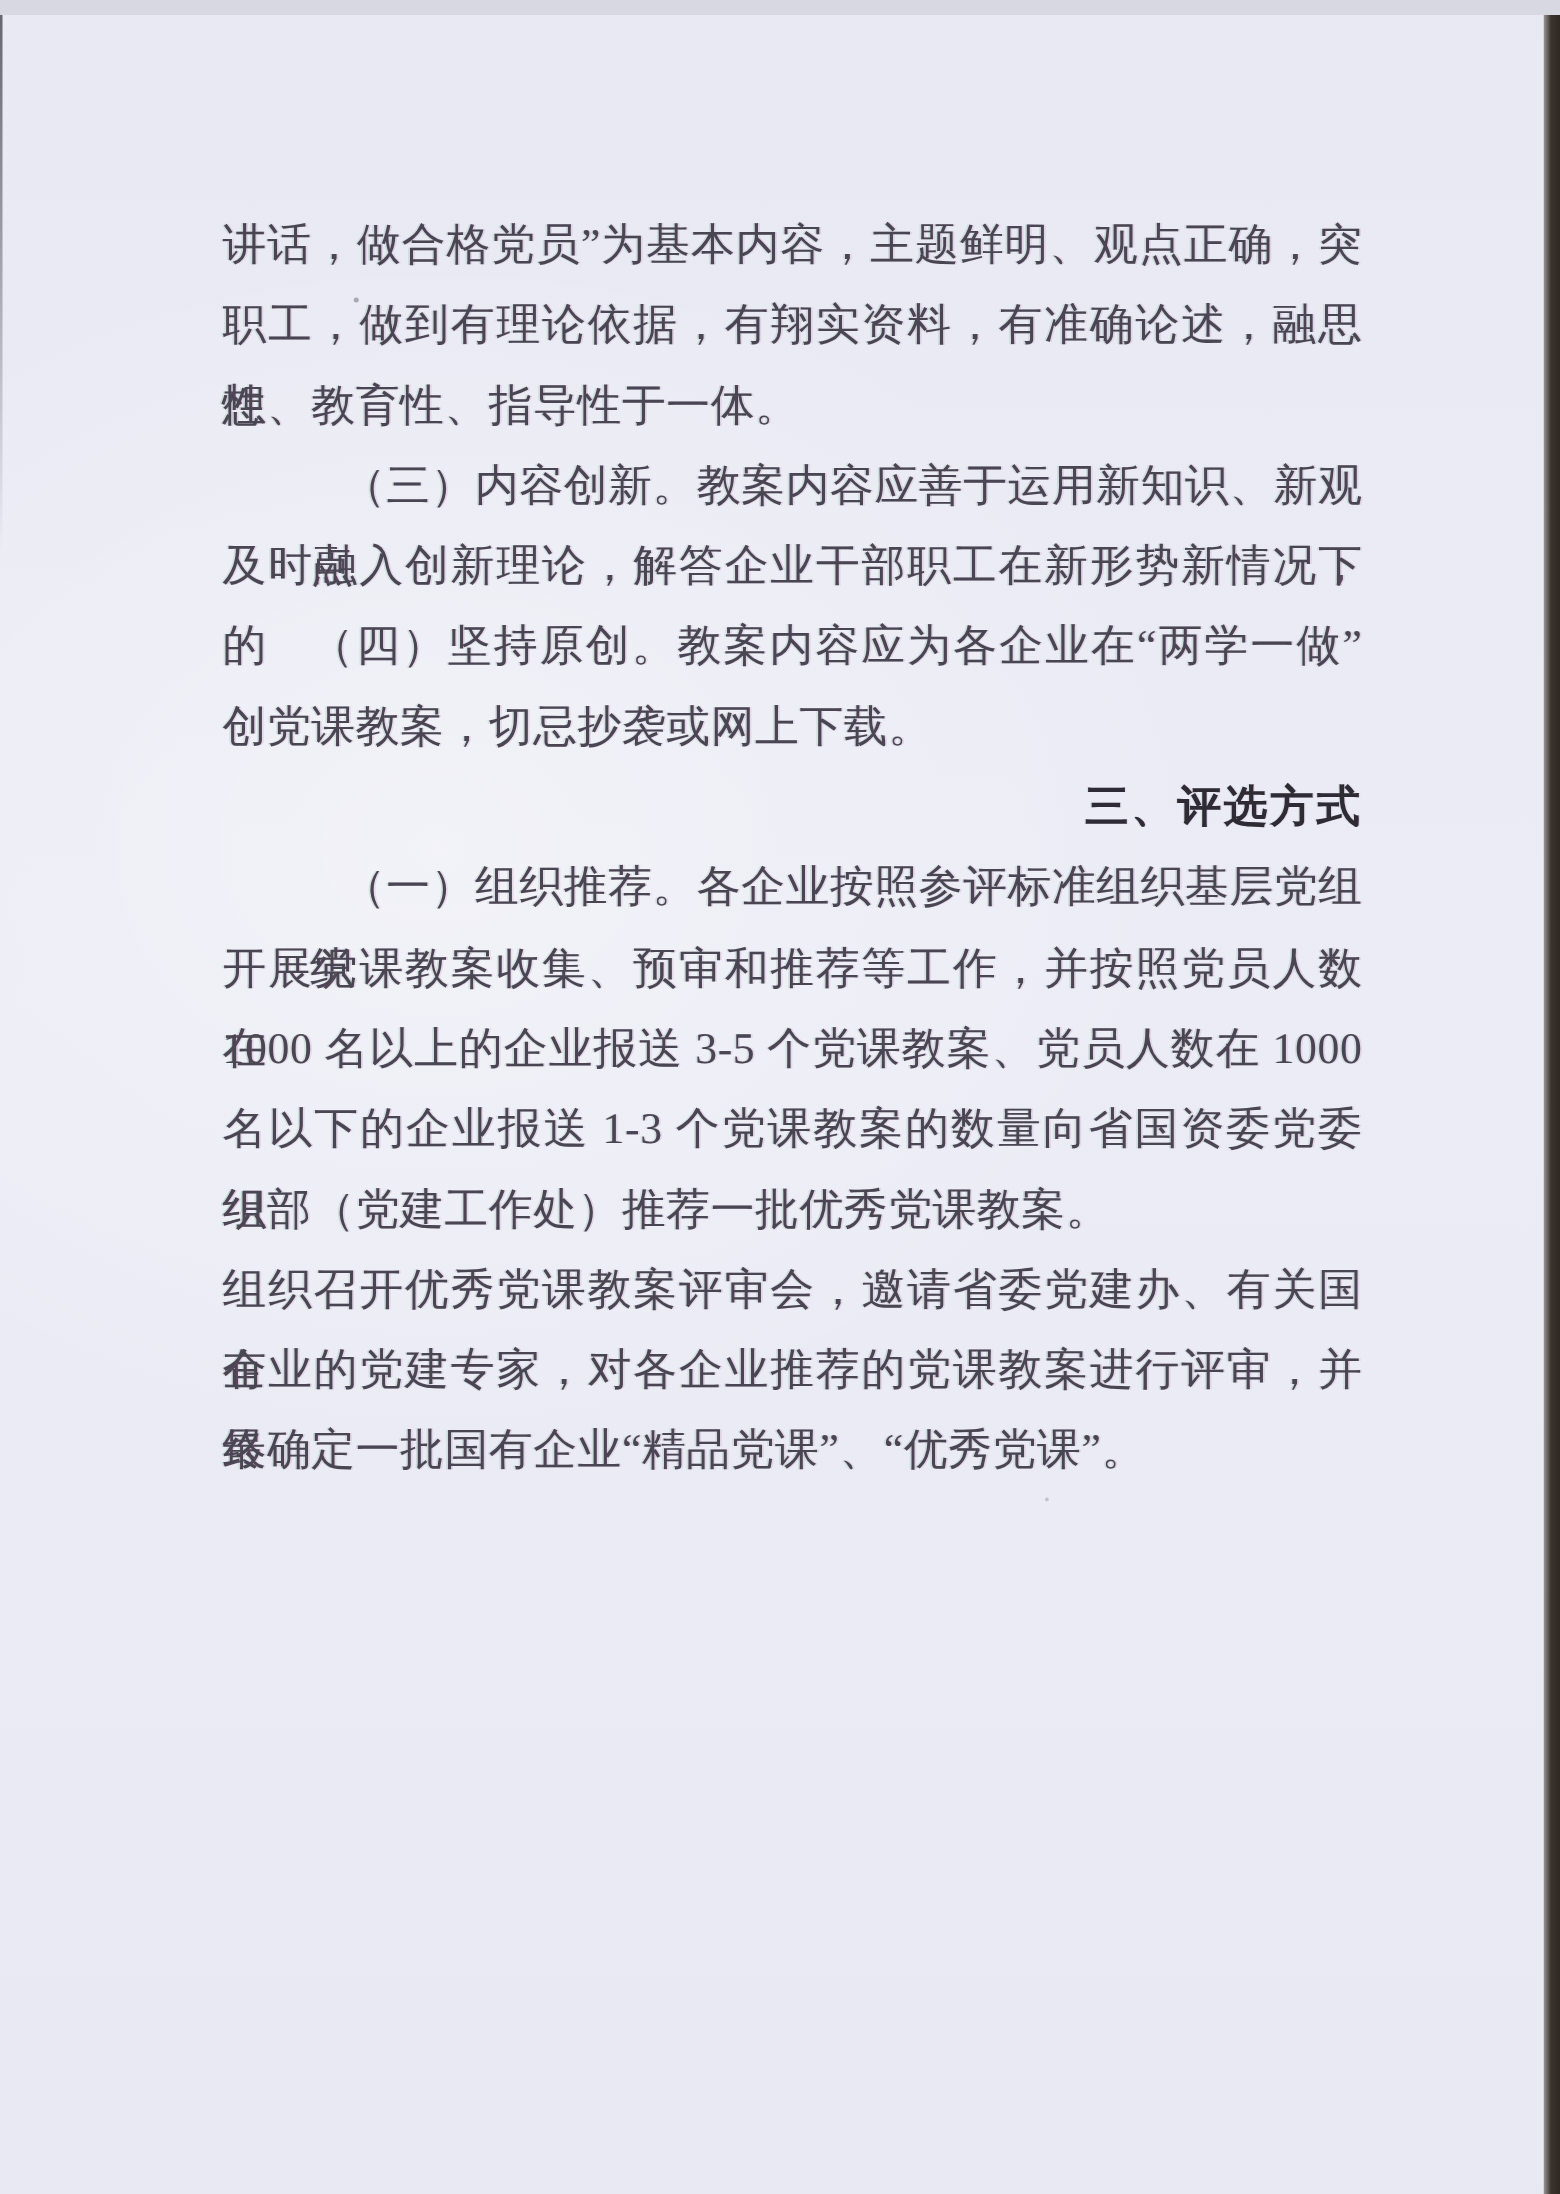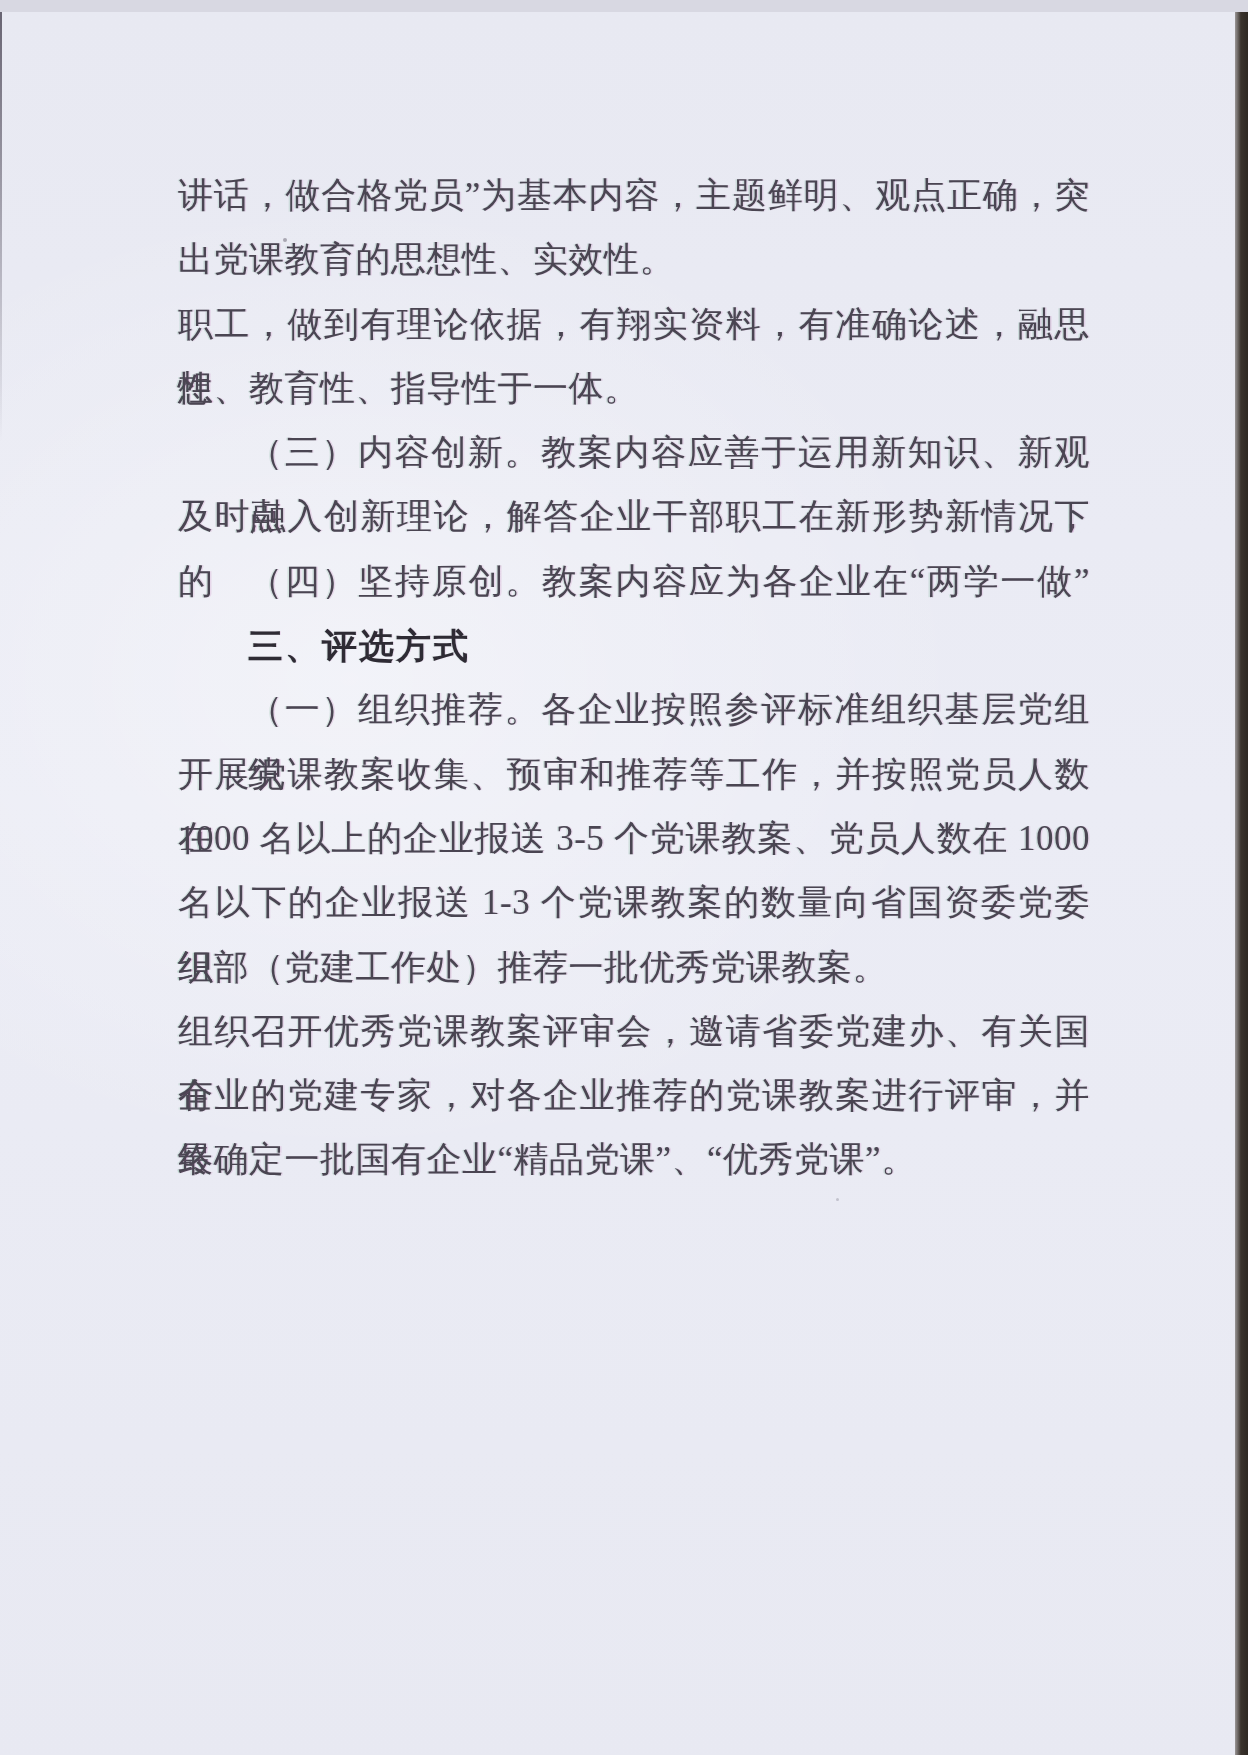--- a/index.html
+++ b/index.html
@@ -71,43 +71,43 @@
     letter-spacing: 0.5px;
     text-shadow:
       1.4px 0 0 rgba(186, 84, 168, 0.16),
       -1.4px 0 0 rgba(62, 148, 98, 0.16);
   }
   .line.justify {
     white-space: normal;
     text-align: justify;
     text-align-last: justify;
   }
-  .line.indent { padding-left: 70px; }
+  .line.indent { padding-left: 70px; text-align: right; }
   .line.heading {
     font-family: "Liberation Sans", "DejaVu Sans", sans-serif;
     font-weight: 700;
     color: var(--heading-color);
     letter-spacing: 2px;
     text-shadow:
       1px 0 0 rgba(186, 84, 168, 0.14),
       -1px 0 0 rgba(62, 148, 98, 0.14);
   }
 </style>
 </head>
 <body>
 
 <div class="page">
   <div class="text-block">
       <div class="line justify">讲话，做合格党员”为基本内容，主题鲜明、观点正确，突</div>
-      <div class="line">出党课教育的思想性、实效性。</div>
       <div class="line justify">职工，做到有理论依据，有翔实资料，有准确论述，融思想</div>
       <div class="line">性、教育性、指导性于一体。</div>
       <div class="line indent justify">（三）内容创新。教案内容应善于运用新知识、新观点，</div>
       <div class="line justify">及时融入创新理论，解答企业干部职工在新形势新情况下的</div>
       <div class="line indent justify">（四）坚持原创。教案内容应为各企业在“两学一做”</div>
+      <div class="line">创党课教案，切忌抄袭或网上下载。</div>
       <div class="line heading indent">三、评选方式</div>
       <div class="line indent justify">（一）组织推荐。各企业按照参评标准组织基层党组织</div>
       <div class="line justify">开展党课教案收集、预审和推荐等工作，并按照党员人数在</div>
       <div class="line justify">1000 名以上的企业报送 3-5 个党课教案、党员人数在 1000</div>
       <div class="line justify">名以下的企业报送 1-3 个党课教案的数量向省国资委党委组</div>
       <div class="line">织部（党建工作处）推荐一批优秀党课教案。</div>
       <div class="line justify">组织召开优秀党课教案评审会，邀请省委党建办、有关国有</div>
       <div class="line justify">企业的党建专家，对各企业推荐的党课教案进行评审，并最</div>
       <div class="line">终确定一批国有企业“精品党课”、“优秀党课”。</div>
     </div>

